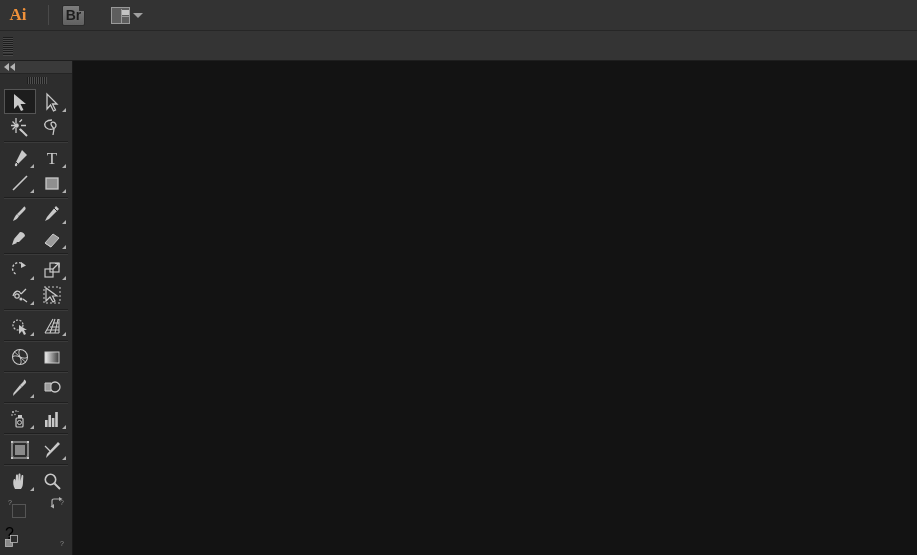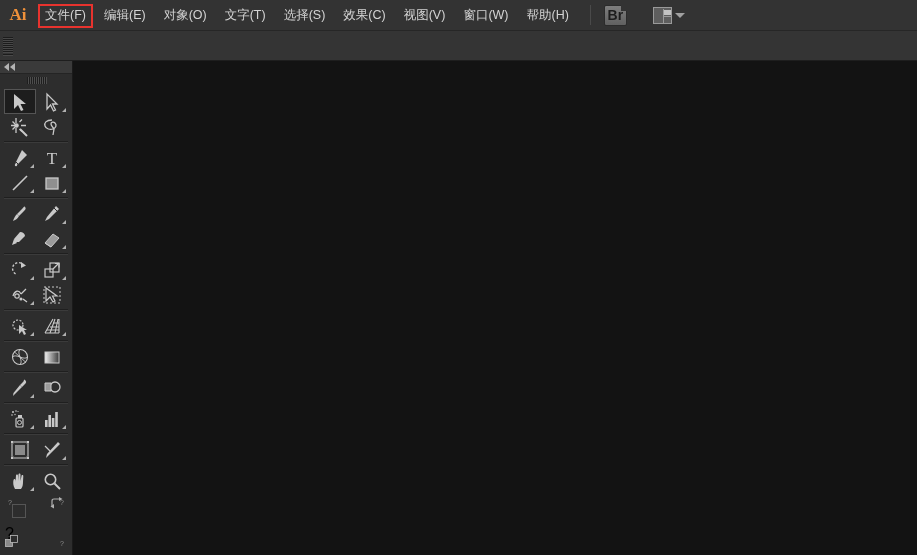--- a/index.html
+++ b/index.html
@@ -167,31 +167,20 @@
   }
   .mini-q { position: absolute; font-size: 7px; color: #8d8d8d; }
 </style>
 </head>
 <body>
 
 <div id="app">
 
   <div class="menubar">
     <div class="ai-logo">Ai</div>
-    <div class="menu-items">
-        <div class="menu-item highlighted">文件(F)</div>
-        <div class="menu-item">编辑(E)</div>
-        <div class="menu-item">对象(O)</div>
-        <div class="menu-item">文字(T)</div>
-        <div class="menu-item">选择(S)</div>
-        <div class="menu-item">效果(C)</div>
-        <div class="menu-item">视图(V)</div>
-        <div class="menu-item">窗口(W)</div>
-        <div class="menu-item">帮助(H)</div>
-      </div>
     <div class="menu-divider"></div>
     <div class="br-button">Br</div>
     <div class="ws-switcher">
       <div class="ws-icon">
         <i class="v"></i>
           <i class="h"></i>
           <i class="blk"></i>
       </div>
       <div class="tri-down"></div>
     </div>

